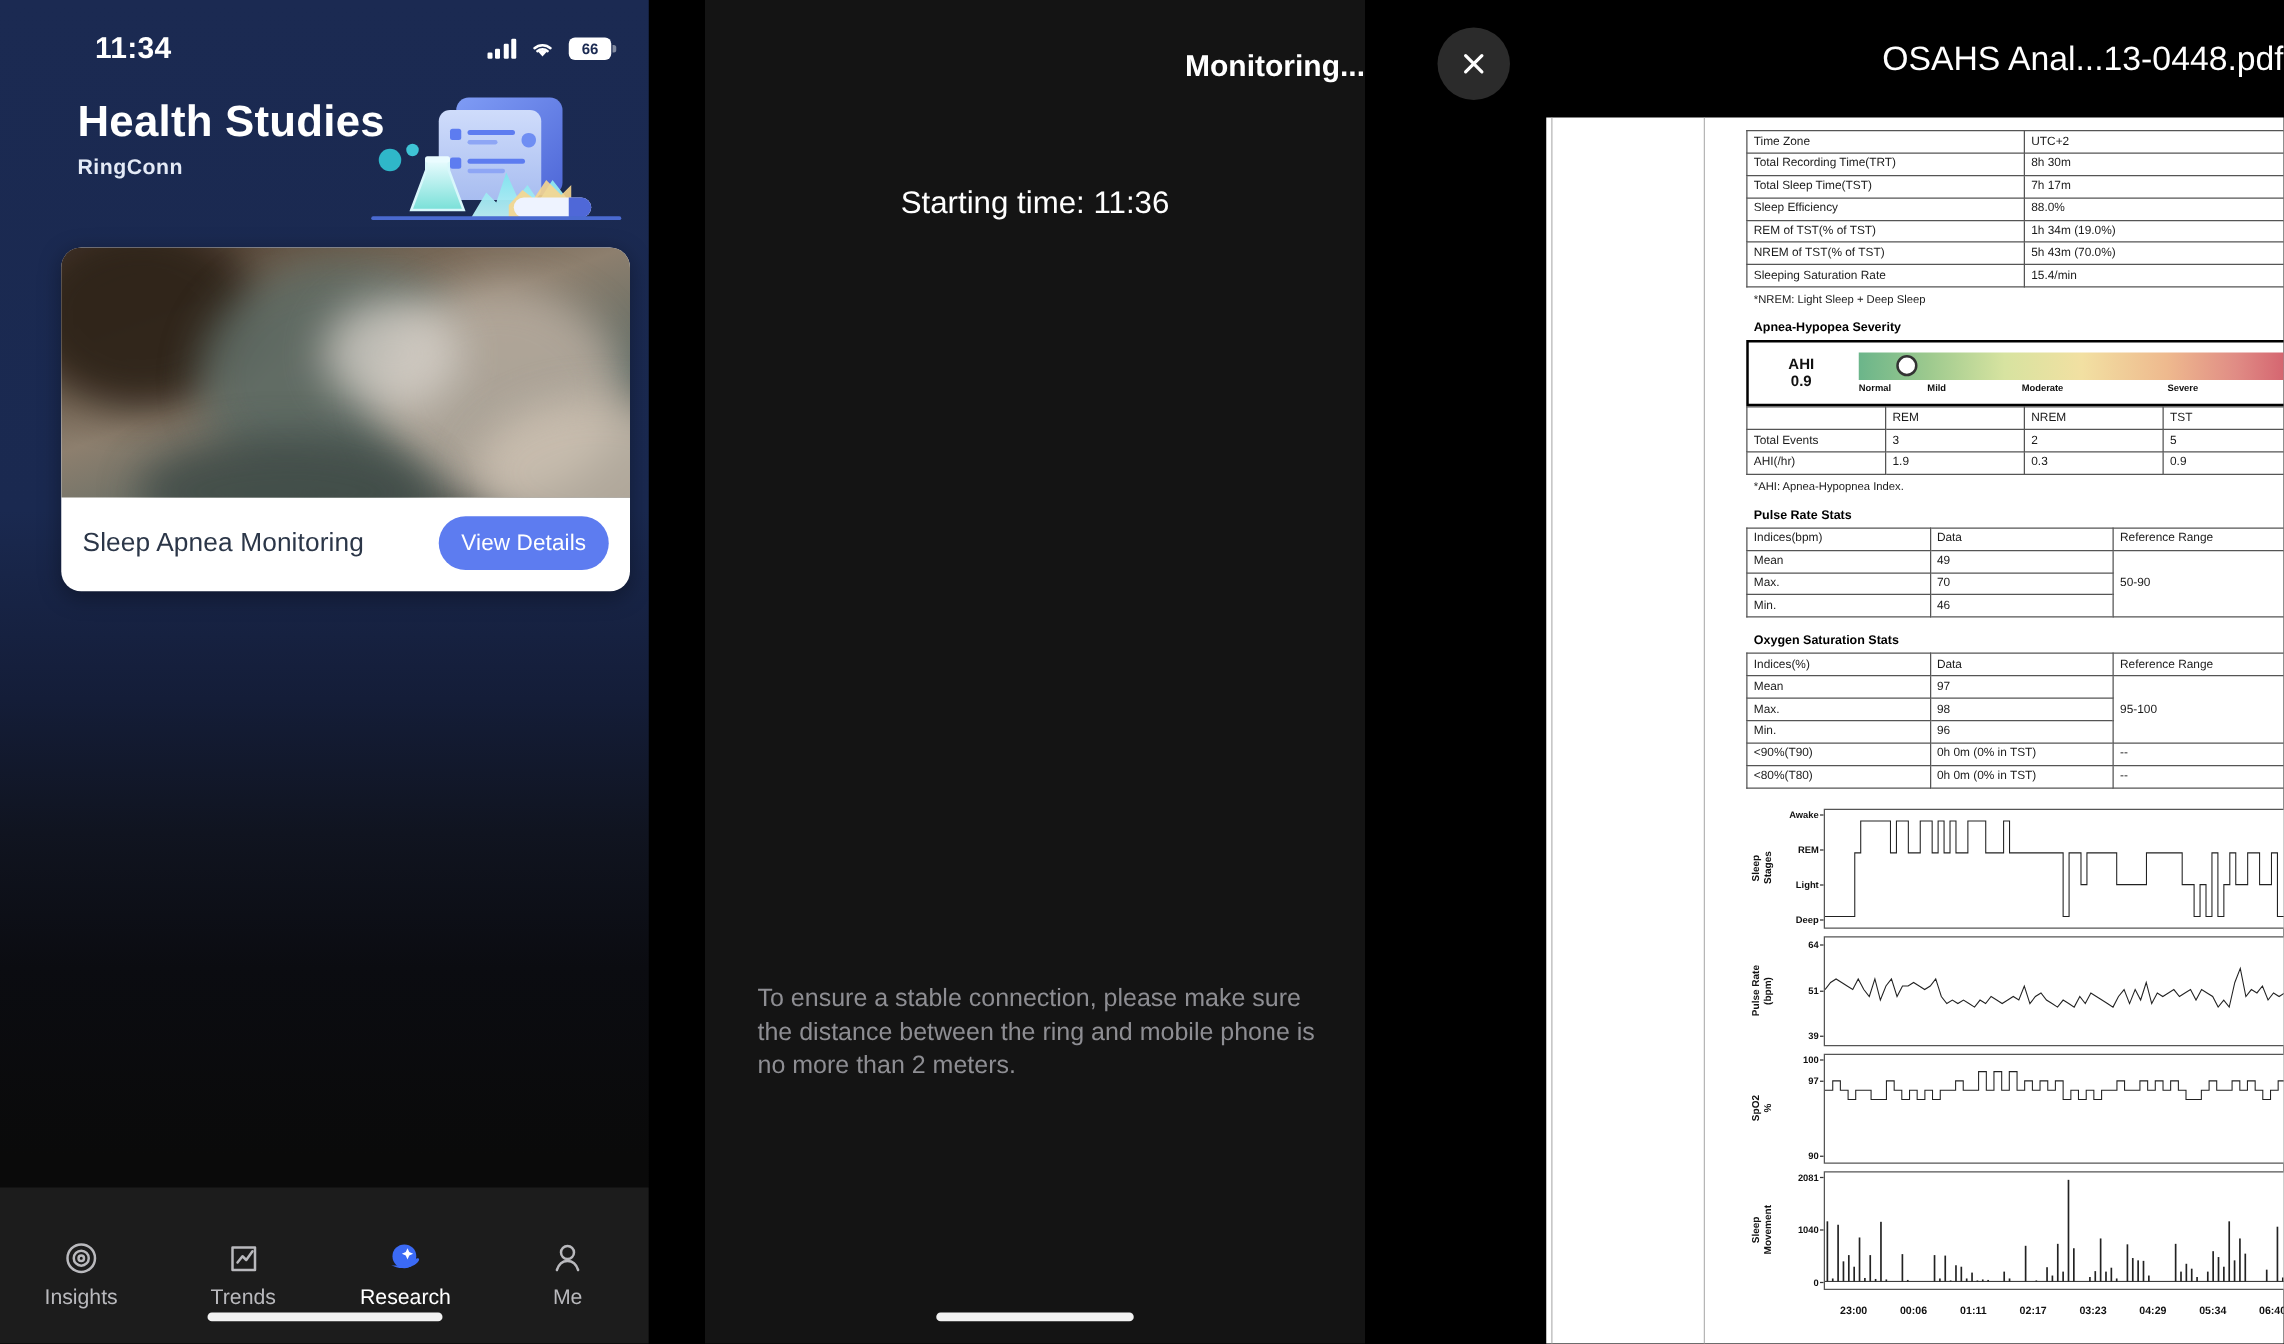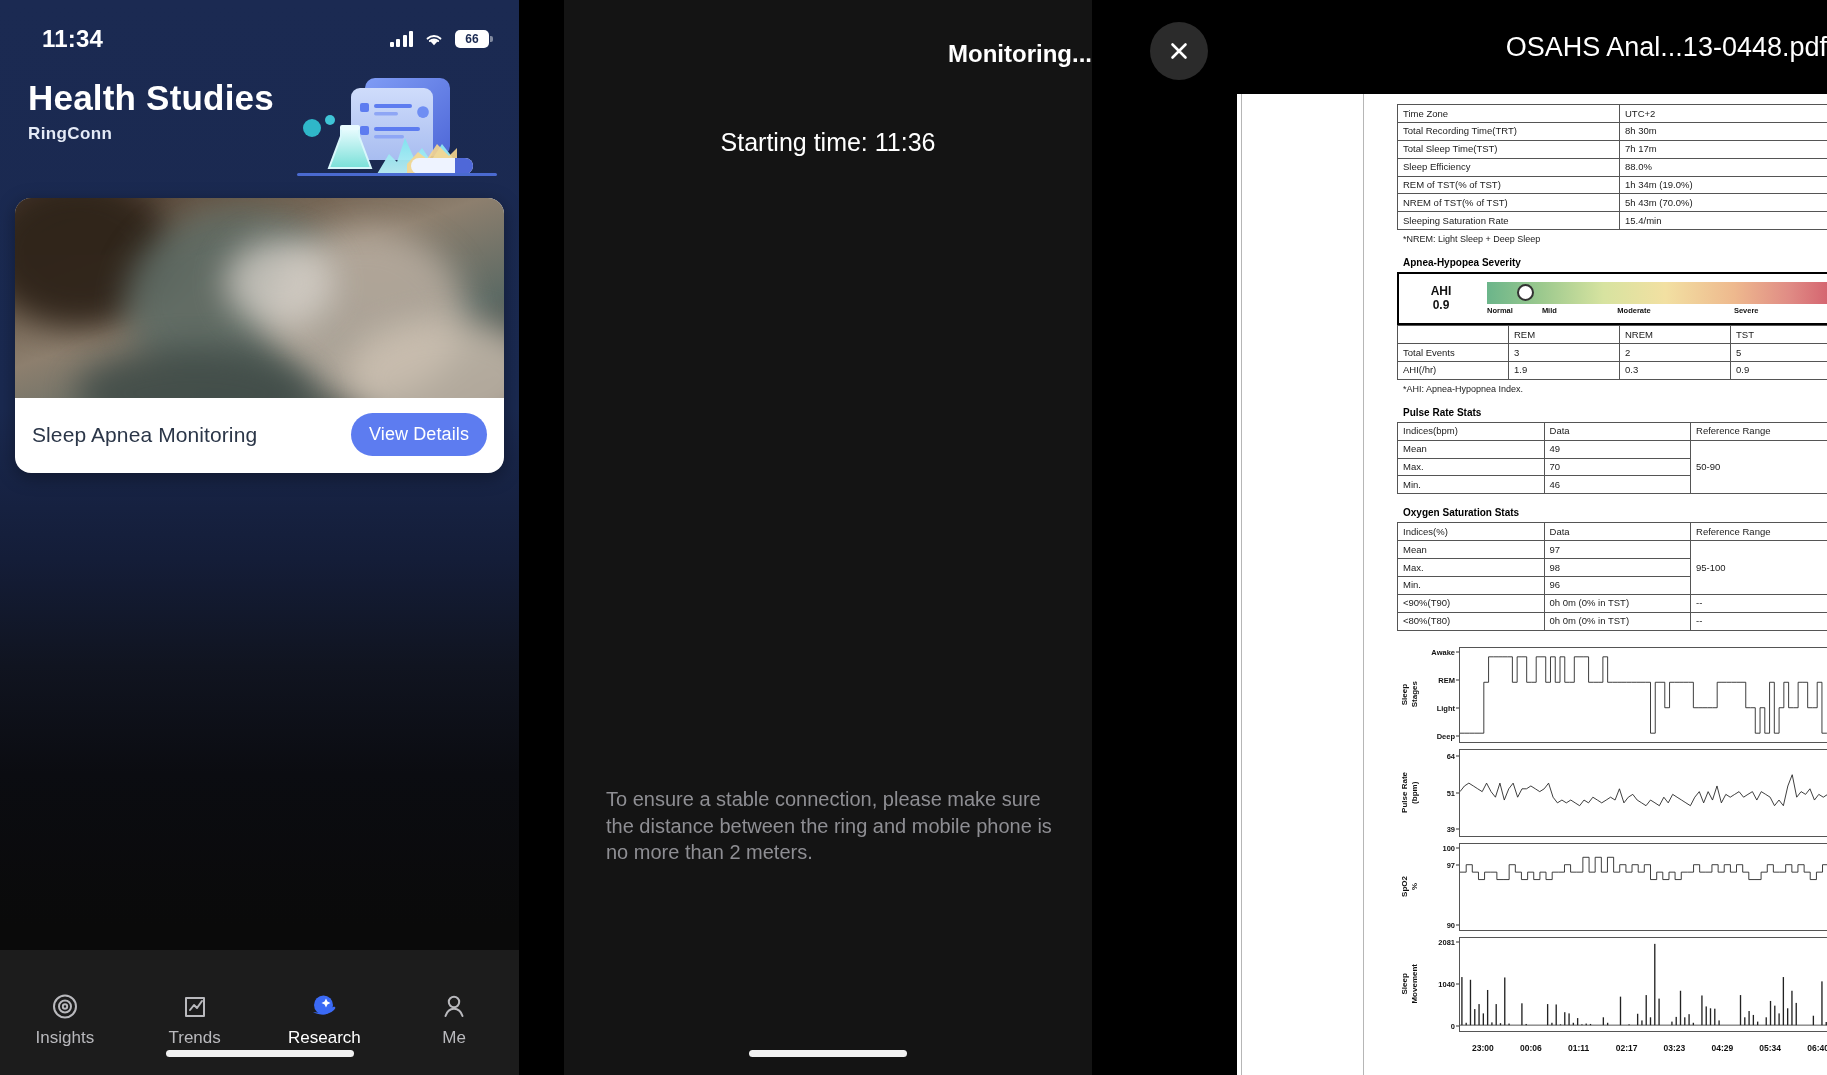--- a/index.html
+++ b/index.html
@@ -8,21 +8,21 @@
     background: #000;
     font-family: "Liberation Sans", sans-serif;
     overflow: hidden;
   }
   .screen { position: relative; width: 1827px; height: 1075px; display: flex; }
 
   
   .panel-left {
     position: relative; width: 519px; height: 1075px;
     background: linear-gradient(180deg, #1b2a52 0%, #1a2950 38%, #141d38 52%, #101420 62%, #0b0c11 72%, #0a0a0a 86%, #0a0a0a 100%);
-    overflow: hidden; flex: 0 0 519px;
+    overflow: hidden; flex: 0 0 519px; padding-left: 34px;
   }
   .status-bar {
     display: flex; align-items: center; justify-content: space-between;
     padding: 22px 30px 0 42px; height: 56px; color: #fff;
   }
   .status-time { font-size: 24px; font-weight: 600; letter-spacing: .2px; }
   .status-icons { display: flex; align-items: center; gap: 11px; }
   .sig { display: flex; align-items: flex-end; gap: 2.5px; height: 16px; }
   .sig i { display: block; width: 4px; background: #fff; border-radius: 1px; }
   .sig i:nth-child(1){height:5px} .sig i:nth-child(2){height:8px}
@@ -77,21 +77,21 @@
   .home-ind { position:absolute; left:50%; transform:translateX(-50%); bottom:18px;
     width:188px; height:7px; border-radius:4px; background:#f2f2f2; }
 
   
   .gap-a { width:45px; flex:0 0 45px; background:#000; }
   .panel-mid {
     position:relative; width:528px; flex:0 0 528px; height:1075px;
     background:#141414; overflow:hidden;
   }
   .mid-title { text-align:right; color:#fff; font-size:24px; font-weight:600; padding-top:40px; }
-  .mid-start { text-align:center; color:#fff; font-size:25px; font-weight:500; margin-top:60px; }
+  .mid-start { text-align:center; color:#fff; font-size:25px; font-weight:500; margin-top:80px; }
   .ring-wrap { position:relative; width:300px; height:300px; margin:32px auto 0 auto; }
   .ring-outer { position:absolute; inset:0; border-radius:50%;
     background: radial-gradient(circle at 50% 50%, rgba(30,60,190,.0) 52%, rgba(28,52,150,.75) 58%, rgba(22,40,120,.55) 78%, rgba(10,16,55,0) 100%);
   }
   .ring-mid { position:absolute; inset:10px; border-radius:50%;
     background: radial-gradient(circle at 48% 42%, #2b49d6 0%, #2040c8 30%, #17309f 55%, #122a86 72%, #14215e 88%, #101a45 100%);
     box-shadow: 0 0 55px 8px rgba(24,48,170,.55);
   }
   .ring-inner { position:absolute; inset:28px; border-radius:50%;
     background: radial-gradient(circle at 44% 38%, #2f52e6 0%, #2445d4 28%, #1b37b4 52%, #16309a 72%, #1530a4 88%, #2248d8 100%);

